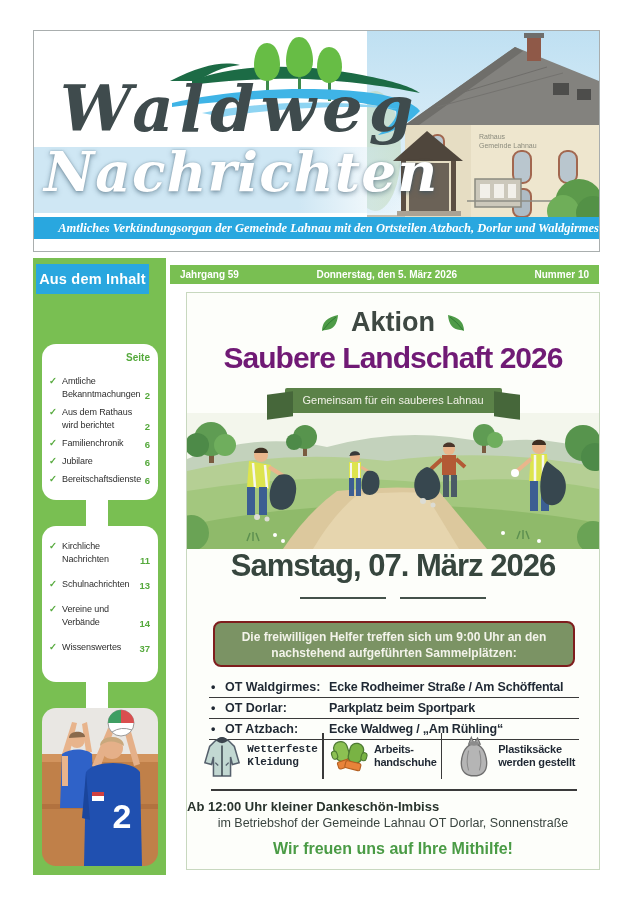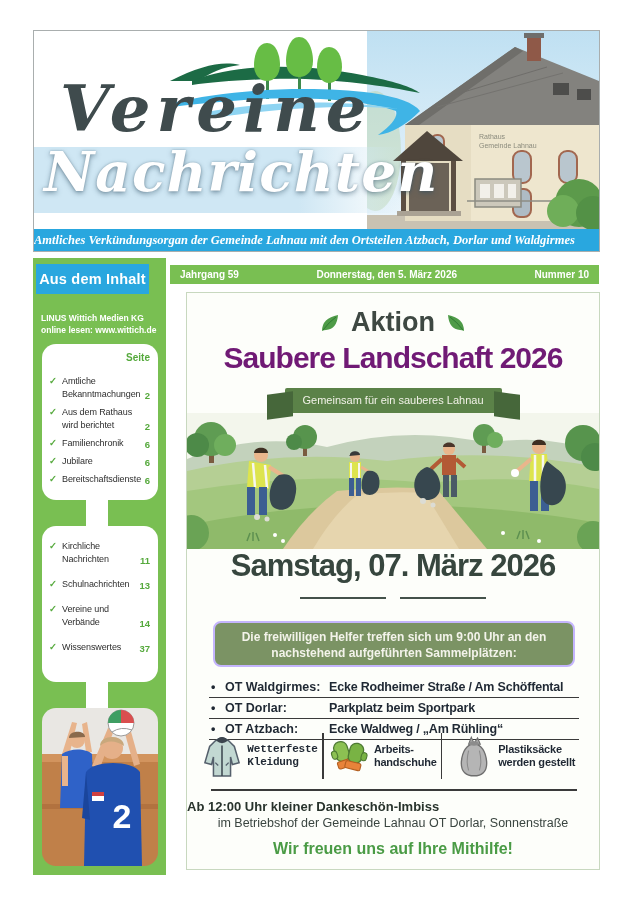--- a/index.html
+++ b/index.html
@@ -12,24 +12,24 @@
   .mast-photo { position:absolute; right:0; top:0; width:232px; height:200px; }
   .blue-band { position:absolute; left:0; top:116px; width:368px; height:66px;
                background:linear-gradient(90deg,#cfe7f4 0%,#cfe7f4 72%,rgba(207,231,244,0) 100%); }
   .logo-art { position:absolute; left:128px; top:6px; width:262px; height:108px; }
   .title-lahnau { position:absolute; left:26px; top:40px; font-family:"DejaVu Serif",serif;
                   font-style:italic; font-weight:bold; font-size:64px; letter-spacing:6px;
                   color:#3f4b4d; }
   .title-nachrichten { position:absolute; left:10px; top:108px; font-family:"DejaVu Serif",serif;
                   font-style:italic; font-weight:bold; font-size:55px; letter-spacing:1px;
                   color:#ffffff; text-shadow:0 2px 5px rgba(50,80,100,.55), 0 0 2px rgba(50,80,100,.35); }
-  .subtitle-strip { position:absolute; left:0; bottom:0; width:100%; height:22px;
+  .subtitle-strip { position:absolute; left:0; bottom:12px; width:100%; height:22px;
                   background:#29a7df; color:#ffffff; font-family:"Liberation Serif",serif;
                   font-style:italic; font-weight:bold; font-size:12.5px; line-height:22px;
-                  text-align:left; white-space:nowrap; }
+                  text-align:right; white-space:nowrap; }
 
   
   .issue-bar { position:absolute; left:170px; top:265px; width:429px; height:19px;
                background:#79bf52; color:#ffffff; display:flex; align-items:center;
                justify-content:space-between; padding:0 10px; font-size:10px; font-weight:bold; }
 
   
   .sidebar { position:absolute; left:33px; top:258px; width:133px; height:617px; background:#79bf52; }
   .inhalt-box { position:absolute; left:3px; top:6px; width:113px; height:30px; background:#29a7df;
                 color:#ffffff; font-weight:bold; font-size:14.5px; display:flex;
@@ -68,21 +68,21 @@
   .ribbon::before { left:-18px; transform:skewY(-8deg); }
   .ribbon::after { right:-18px; transform:skewY(8deg); }
   .illu { position:absolute; top:120px; left:0px; width:412px; height:136px; }
   .p-date { position:absolute; top:255px; left:0; width:100%; text-align:center;
             font-weight:bold; font-size:31px; letter-spacing:-1px; color:#37463e; }
   .time-row { position:absolute; top:304px; left:0; width:100%; display:flex; gap:14px;
               align-items:center; justify-content:center; font-weight:bold; font-size:16.5px;
               color:#2e3b34; }
   .time-row .rule { width:86px; height:2px; background:#44524a; }
   .info-box { position:absolute; top:328px; left:26px; width:362px; height:46px;
-              background:#7b9364; border:2px solid #c4b5fd; border-radius:8px;
+              background:#7b9364; border:2px solid #7f1d1d; border-radius:8px;
               color:#f3f3ea; font-size:12px; font-weight:bold; line-height:16px;
               text-align:center; padding-top:6px; }
   .meet-list { position:absolute; top:384px; left:22px; width:370px; }
   .meet-row { display:flex; align-items:baseline; border-bottom:1.6px solid #3a3a3a;
               padding:3px 0 3px 2px; font-size:12.5px; font-weight:bold; color:#1f2833; }
   .meet-bullet { width:14px; flex:0 0 14px; }
   .meet-label { width:104px; flex:0 0 104px; }
   .meet-value { flex:1; letter-spacing:-.2px; }
   .equip-row { position:absolute; top:436px; left:12px; width:390px; height:54px; display:flex;
                align-items:center; }
@@ -162,37 +162,33 @@
       <rect x="136" y="34" width="3" height="26" fill="#3f8a4c"></rect>
       <rect x="166" y="42" width="3" height="22" fill="#3f8a4c"></rect>
       <path d="M105,6 C114,6 118,18 118,28 C118,38 112,44 105,44 C98,44 92,38 92,28 C92,18 96,6 105,6 Z" fill="#67bd45"></path>
       <path d="M137,0 C147,0 151,14 151,24 C151,34 145,40 137,40 C129,40 124,34 124,24 C124,14 128,0 137,0 Z" fill="#67bd45"></path>
       <path d="M167,10 C176,10 180,20 180,30 C180,39 174,46 167,46 C160,46 155,39 155,30 C155,20 159,10 167,10 Z" fill="#67bd45"></path>
     </g>
     <path d="M10,66 C70,52 150,48 210,56 C236,60 252,66 258,74 C244,88 230,96 216,98 C230,88 236,80 234,74 C200,62 130,58 70,64 C44,66 24,68 10,70 Z" fill="#3fb4e6"></path>
     <path d="M40,76 C100,64 180,62 236,72 C200,68 120,70 60,80 Z" fill="#8ed4f2"></path>
   </svg>
 
-  <div class="title-lahnau">Vereine</div>
+  <div class="title-lahnau">Waldweg</div>
   <div class="title-nachrichten">Nachrichten</div>
   <div class="subtitle-strip">Amtliches Verkündungsorgan der Gemeinde Lahnau mit den Ortsteilen Atzbach, Dorlar und Waldgirmes</div>
 </div>
 
 <div class="issue-bar">
   <span>Jahrgang 59</span>
   <span>Donnerstag, den 5. März 2026</span>
   <span>Nummer 10</span>
 </div>
 
 <div class="sidebar">
   <div class="inhalt-box">Aus dem Inhalt</div>
-  <div class="publisher">
-    <div>LINUS Wittich Medien KG</div>
-    <div>online lesen: www.wittich.de</div>
-  </div>
 
   <div class="connector conn1"></div>
   <div class="connector conn2"></div>
 
   <div class="toc-box b1">
     <div class="seite-head">Seite</div>
     <div class="toc-item">
       <span class="tick">✓</span>
       <span class="toc-label">Amtliche Bekanntmachungen</span>
       <span class="toc-page">2</span>

